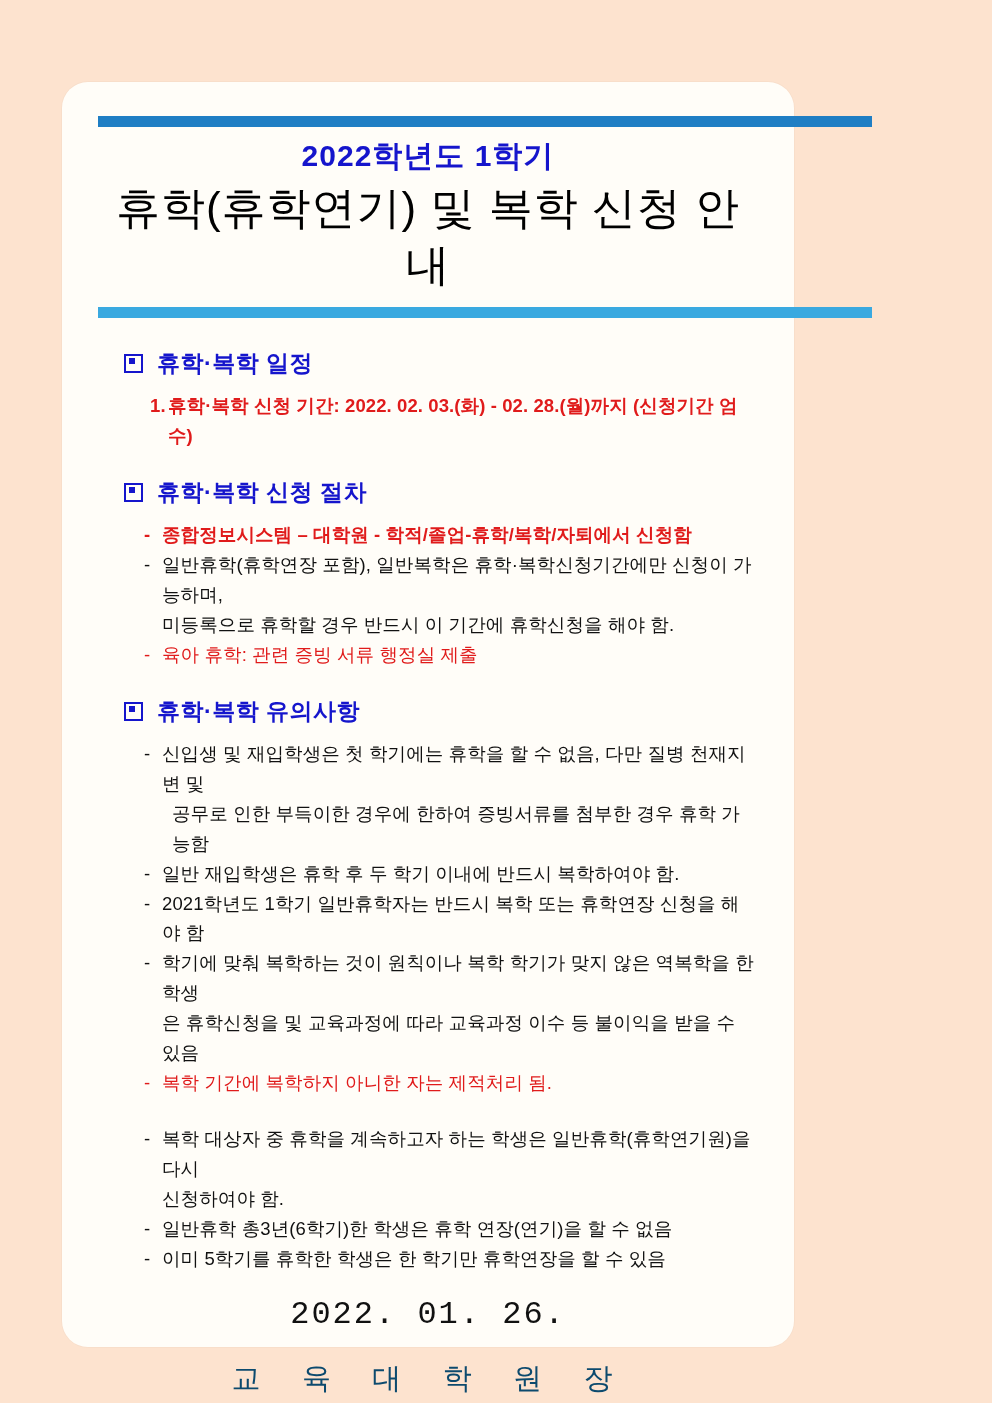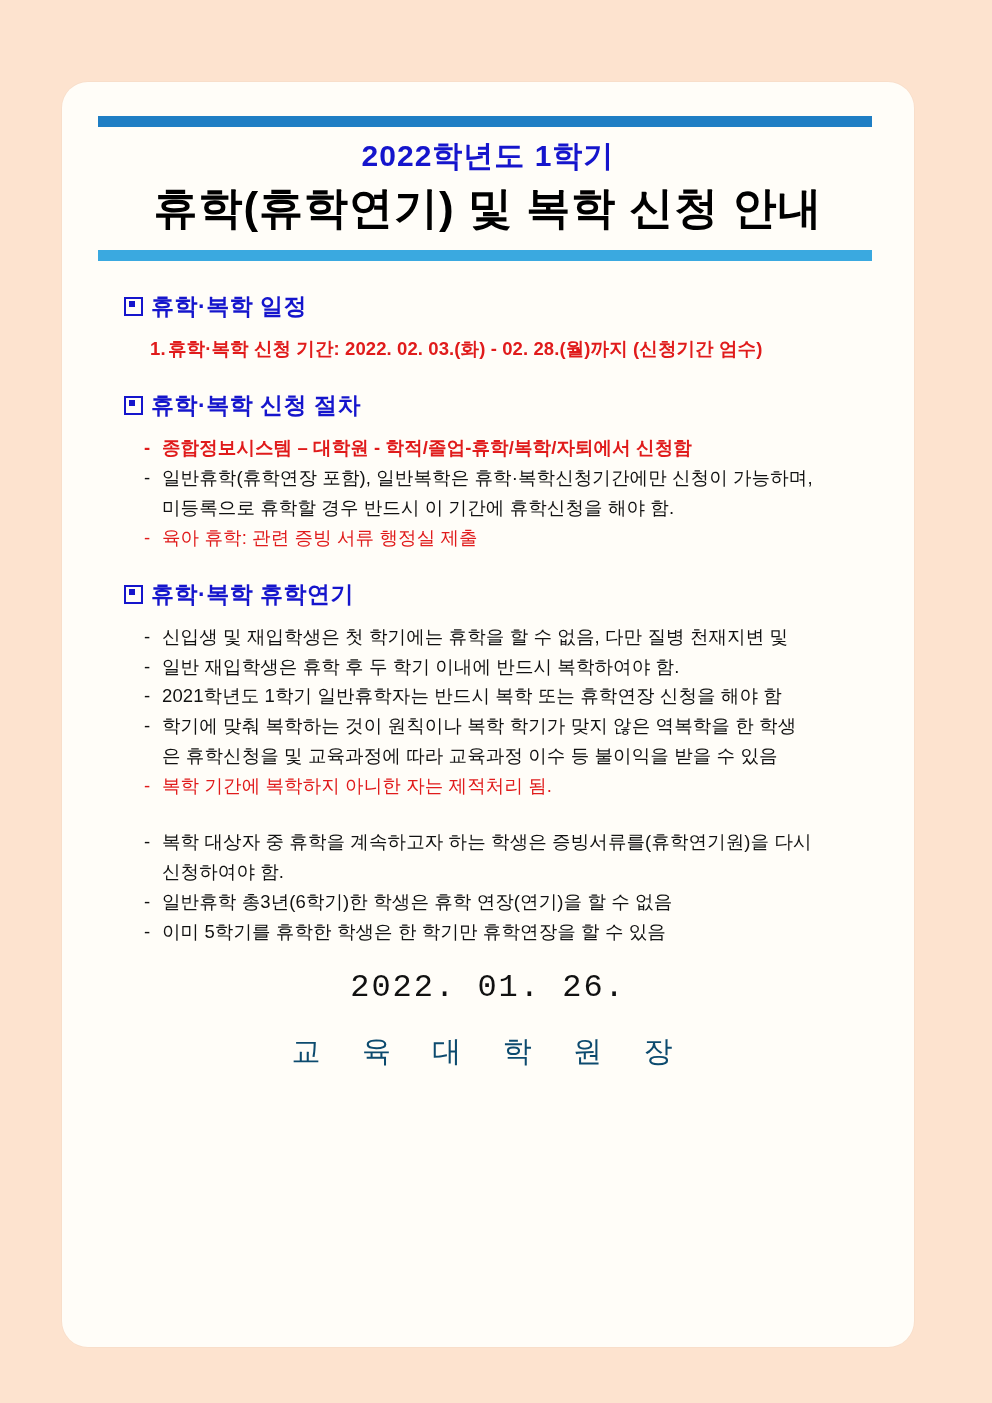--- a/index.html
+++ b/index.html
@@ -10,21 +10,21 @@
     width: 992px;
     height: 1403px;
     background: #fde3cf;
     font-family: "Liberation Sans", sans-serif;
     overflow: hidden;
   }
   .page {
     position: absolute;
     left: 62px;
     top: 82px;
-    width: 852px;
+    width: 732px;
     height: 1265px;
     background: #fffdf8;
     border-radius: 26px;
     box-shadow: 0 0 0 1px rgba(0,0,0,0.02);
   }
   .inner {
     position: absolute;
     left: 36px;
     top: 34px;
     right: 36px;
@@ -48,36 +48,36 @@
   }
   .title-sub {
     font-size: 30px;
     font-weight: bold;
     color: #1515cc;
     letter-spacing: 1px;
     line-height: 1.25;
   }
   .title-main {
     font-size: 44px;
-    font-weight: bold;
+    font-weight: normal;
     color: #000000;
     letter-spacing: 1px;
     line-height: 1.3;
     margin-top: 4px;
   }
   .section {
     margin-top: 26px;
   }
   .section.first {
     margin-top: 30px;
   }
   .sec-head {
     display: flex;
     align-items: center;
-    gap: 8px;
+    gap: 14px;
     margin-left: 26px;
   }
   .sq {
     display: inline-block;
     width: 15px;
     height: 15px;
     border: 2px solid #1515cc;
     position: relative;
     flex: none;
   }
@@ -190,26 +190,29 @@
         <div class="line red-plain">
           <span class="mark">-</span>
           <span class="txt">육아 휴학: 관련 증빙 서류 행정실 제출</span>
         </div>
       </div>
     </div>
 
     <div class="section">
       <div class="sec-head">
         <span class="sq"></span>
-        <span class="sec-title">휴학·복학 휴학연기</span>
+        <span class="sec-title">휴학·복학 유의사항</span>
       </div>
       <div class="lines">
         <div class="line">
           <span class="mark">-</span>
           <span class="txt">신입생 및 재입학생은 첫 학기에는 휴학을 할 수 없음, 다만 질병 천재지변 및</span>
+        </div>
+        <div class="line cont2">
+          <span class="txt">공무로 인한 부득이한 경우에 한하여 증빙서류를 첨부한 경우 휴학 가능함</span>
         </div>
         <div class="line">
           <span class="mark">-</span>
           <span class="txt">일반 재입학생은 휴학 후 두 학기 이내에 반드시 복학하여야 함.</span>
         </div>
         <div class="line">
           <span class="mark">-</span>
           <span class="txt">2021학년도 1학기 일반휴학자는 반드시 복학 또는 휴학연장 신청을 해야 함</span>
         </div>
         <div class="line">
@@ -223,21 +226,21 @@
           <span class="mark">-</span>
           <span class="txt">복학 기간에 복학하지 아니한 자는 제적처리 됨.</span>
         </div>
       </div>
     </div>
 
     <div class="section">
       <div class="lines">
         <div class="line">
           <span class="mark">-</span>
-          <span class="txt">복학 대상자 중 휴학을 계속하고자 하는 학생은 증빙서류를(휴학연기원)을 다시</span>
+          <span class="txt">복학 대상자 중 휴학을 계속하고자 하는 학생은 일반휴학(휴학연기원)을 다시</span>
         </div>
         <div class="line cont">
           <span class="txt">신청하여야 함.</span>
         </div>
         <div class="line">
           <span class="mark">-</span>
           <span class="txt">일반휴학 총3년(6학기)한 학생은 휴학 연장(연기)을 할 수 없음</span>
         </div>
         <div class="line">
           <span class="mark">-</span>

